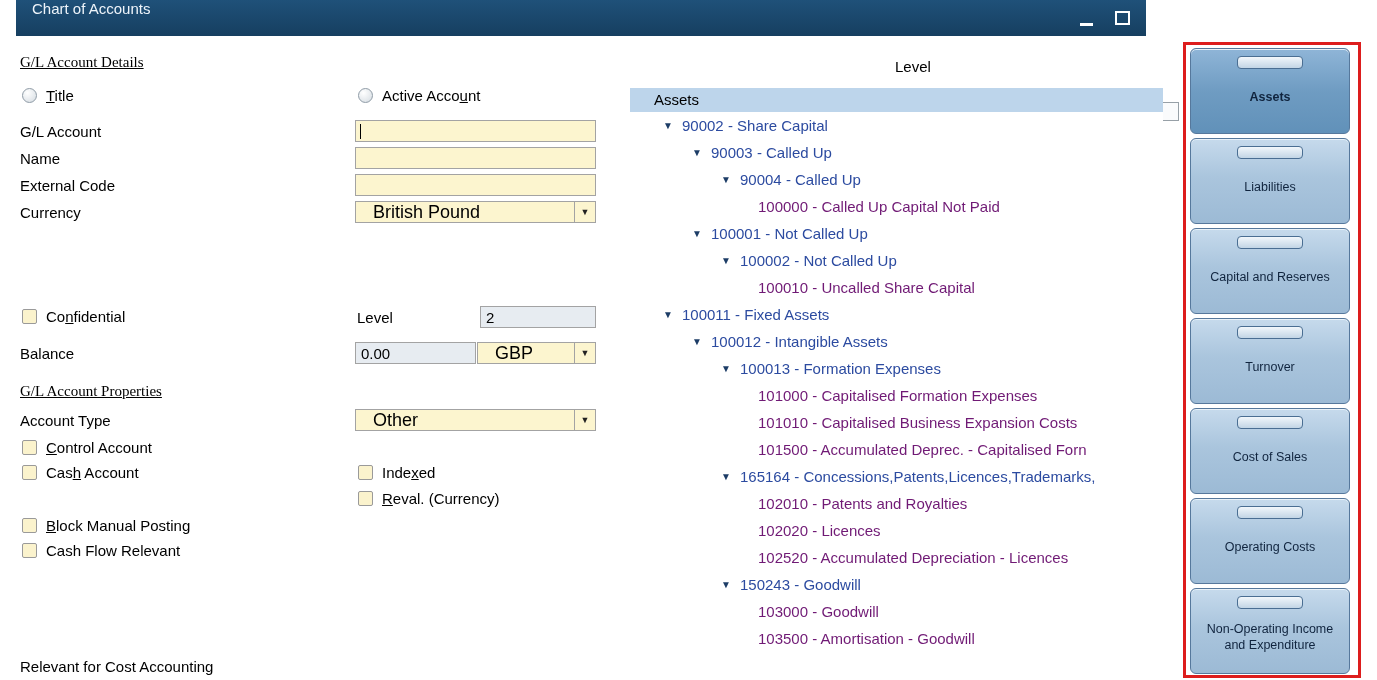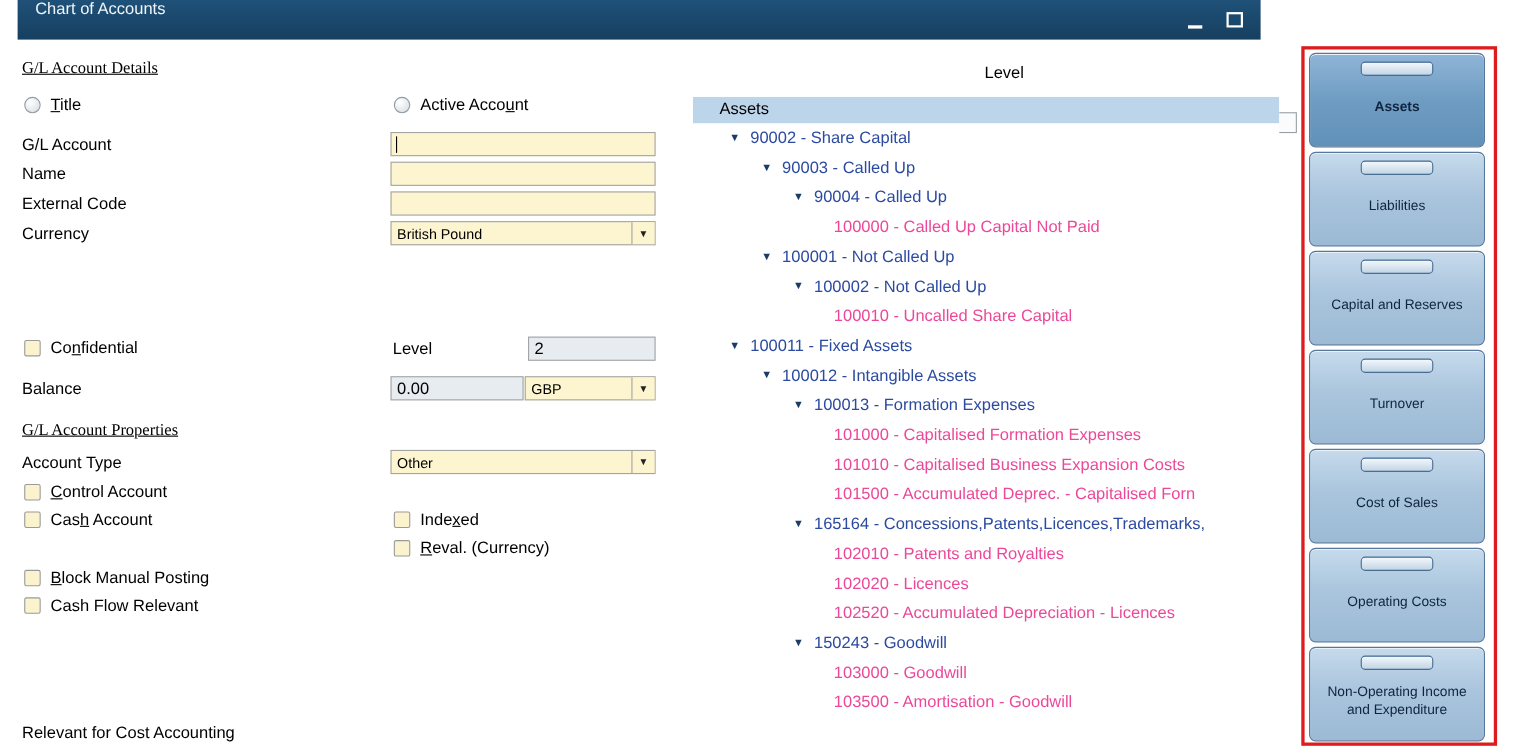--- a/index.html
+++ b/index.html
@@ -35,36 +35,36 @@
     font:15px "Liberation Sans",sans-serif;color:#000;outline:none;
   }
   .yellowbg{background:#fcf5cf;}
   .graybg{background:#e7ecf1;}
   .whitebg{background:#fafbfc;}
   .caret{position:absolute;left:360px;top:124px;width:1px;height:15px;background:#000;}
   .dd{
     position:absolute;height:22px;box-sizing:border-box;border:1px solid #a3a3a3;
     display:flex;align-items:stretch;cursor:pointer;
   }
-  .dd .dd-text{flex:1;font-size:13px;padding-left:5px;display:flex;align-items:center;overflow:hidden;white-space:nowrap;}
+  .dd .dd-text{flex:1;font-size:18px;padding-left:17px;display:flex;align-items:center;overflow:hidden;white-space:nowrap;}
   .dd .dd-btn{
     width:20px;border-left:1px solid #a3a3a3;flex:none;
     display:flex;align-items:center;justify-content:center;
     font-size:9px;color:#222;
   }
   .dd.yellow,.dd.yellow .dd-btn{background:#fcf5cf;}
   
   .tree-panel{position:absolute;left:630px;top:88px;width:533px;height:592px;overflow:hidden;background:#fff;}
   .tree-header{
     height:24px;line-height:24px;background:#bdd5eb;
     padding-left:24px;font-size:15px;color:#000;cursor:pointer;
   }
   .tree-row{
     height:27px;display:flex;align-items:center;
-    font-size:15px;white-space:nowrap;overflow:hidden;cursor:pointer;color:#ec4899;
+    font-size:15px;white-space:nowrap;overflow:hidden;cursor:pointer;color:#701a75;
   }
   .tree-row.parent{color:#2c4ba0;}
   .tri{width:19px;flex:none;font-size:10px;color:#1c3c66;}
   
   .drawer-stack{position:absolute;left:1190px;top:48px;width:160px;}
   .drawer{
     height:86px;margin-bottom:4px;border:1px solid #56789c;border-radius:6px;
     background:linear-gradient(#c6daec,#aac5dd 45%,#9cbad5);
     box-shadow:inset 0 1px 0 #e9f2f9;
     display:flex;flex-direction:column;align-items:center;

